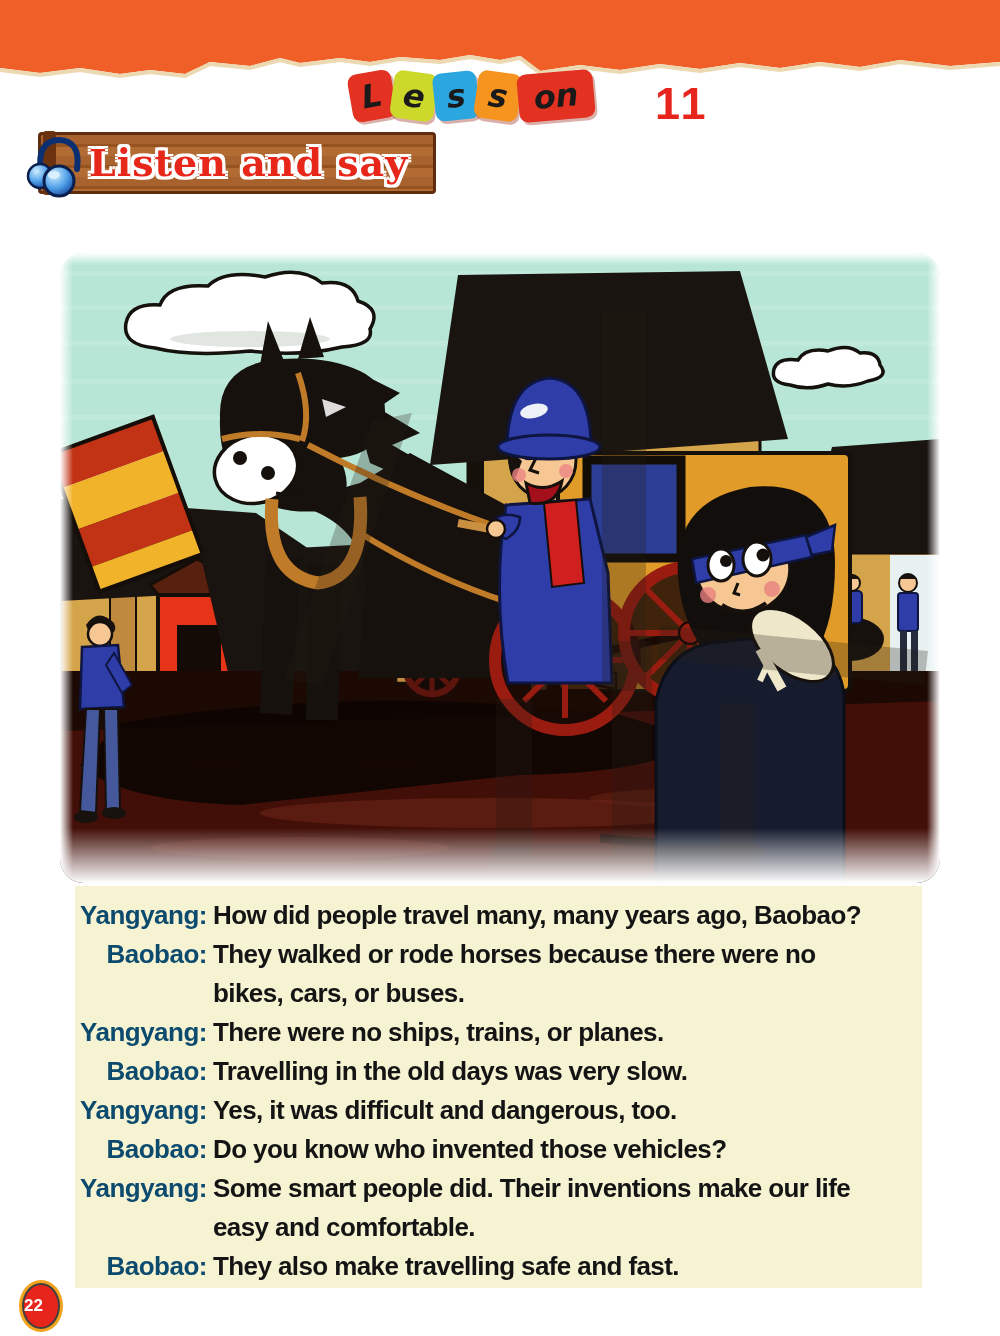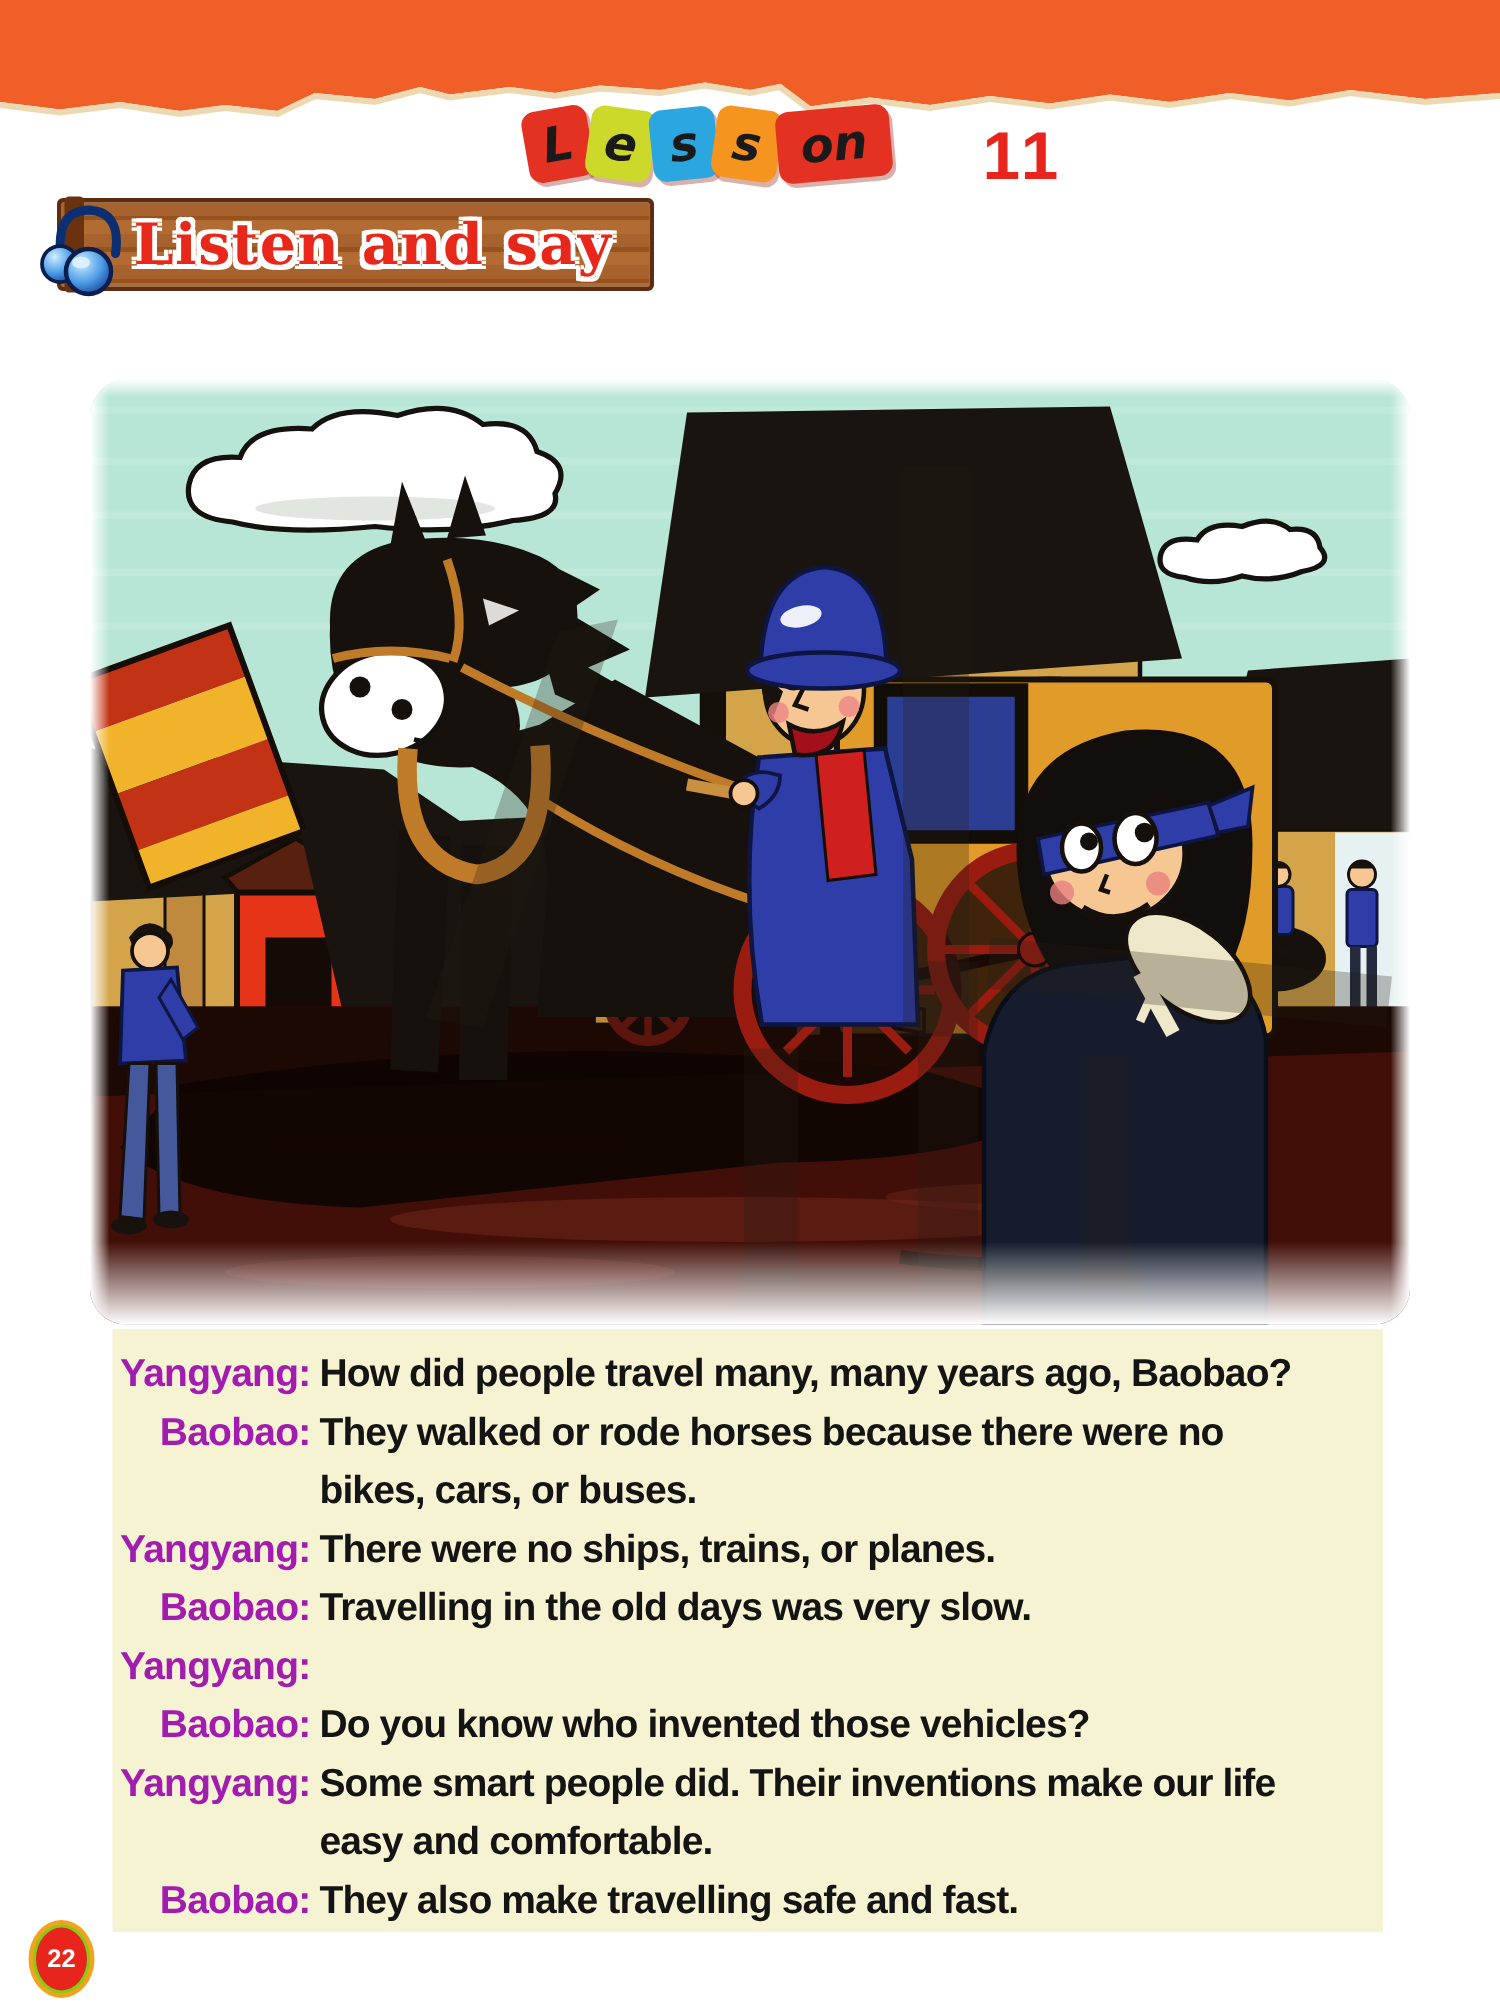--- a/index.html
+++ b/index.html
@@ -48,29 +48,29 @@
   .fvest{fill:var(--c-vest,#cf1f1f)} .fboy{fill:var(--c-boy,#161c2e)}
   .fsack{fill:var(--c-sack,#efe7c9)} .fawny{fill:var(--c-awny,#f0b32a)} .fawnr{fill:var(--c-awnr,#c23315)}
   .swheel{stroke:var(--c-wheel,#9a1c10)}
   .fcloud{fill:#ffffff;stroke:#15110d;stroke-width:3.5}
   .wm{fill:#241c16;opacity:.27}
 
   
   .dialogue{position:absolute;left:75px;top:886px;width:847px;height:402px;
         background:var(--c-panel,#f6f3d3);box-sizing:border-box;padding:10px 4px 0 0;}
   .dlg-row{display:grid;grid-template-columns:132px 1fr;column-gap:6px;}
-  .dlg-speaker{font:bold 26px "Liberation Sans",sans-serif;color:#a21caf;text-align:right;
+  .dlg-speaker{font:bold 26px "Liberation Sans",sans-serif;color:#0c4a6e;text-align:right;
         line-height:39px;letter-spacing:-0.5px;}
   .dlg-text{font:bold 26px "Liberation Sans",sans-serif;color:#141414;line-height:39px;
         letter-spacing:-0.6px;white-space:pre;}
 
   
   .page-badge{position:absolute;left:22px;top:1283px;width:38px;height:46px;border-radius:50%;
-        background:var(--c-number,#e8251d);border:2px solid #84cc16;box-shadow:0 0 0 3px #f2a31e;
-        display:flex;align-items:center;justify-content:center;box-sizing:border-box;}
+        background:var(--c-number,#e8251d);border:2px solid #404040;box-shadow:0 0 0 3px #f2a31e;
+        display:flex;align-items:center;justify-content:flex-start;box-sizing:border-box;}
   .page-badge span{font:bold 17px "Liberation Sans",sans-serif;color:#fff;}
 </style>
 </head>
 <body>
 
 <div class="page">
 
   <svg class="torn-band" viewBox="0 0 1000 92" aria-hidden="true">
     <path fill="var(--c-band,#ef5f27)" d="M0,0 H1000 V62 L950,66 L900,60 L860,67 L820,62 L780,68 L740,63 L700,69 L660,64 L620,70 L580,65 L540,71 L520,56 L500,60 L470,55 L440,60 L400,57 L370,62 L340,58 L300,63 L280,58 L250,66 L210,62 L185,74 L150,70 L120,74 L80,68 L40,73 L0,68 Z"></path>
     <path fill="none" stroke="var(--c-bandEdge,#ecd9b2)" stroke-width="4" d="M1000,64 L950,68 L900,62 L860,69 L820,64 L780,70 L740,65 L700,71 L660,66 L620,72 L580,67 L540,73 L520,58 L500,62 L470,57 L440,62 L400,59 L370,64 L340,60 L300,65 L280,60 L250,68 L210,64 L185,76 L150,72 L120,76 L80,70 L40,75 L0,70"></path>
@@ -327,20 +327,21 @@
       <div class="dlg-row">
         <span class="dlg-speaker">Yangyang:</span>
         <span class="dlg-text">There were no ships, trains, or planes.</span>
       </div>
       <div class="dlg-row">
         <span class="dlg-speaker">Baobao:</span>
         <span class="dlg-text">Travelling in the old days was very slow.</span>
       </div>
       <div class="dlg-row">
         <span class="dlg-speaker">Yangyang:</span>
+        <span class="dlg-text">Yes, it was difficult and dangerous, too.</span>
       </div>
       <div class="dlg-row">
         <span class="dlg-speaker">Baobao:</span>
         <span class="dlg-text">Do you know who invented those vehicles?</span>
       </div>
       <div class="dlg-row">
         <span class="dlg-speaker">Yangyang:</span>
         <span class="dlg-text">Some smart people did. Their inventions make our life
 easy and comfortable.</span>
       </div>

